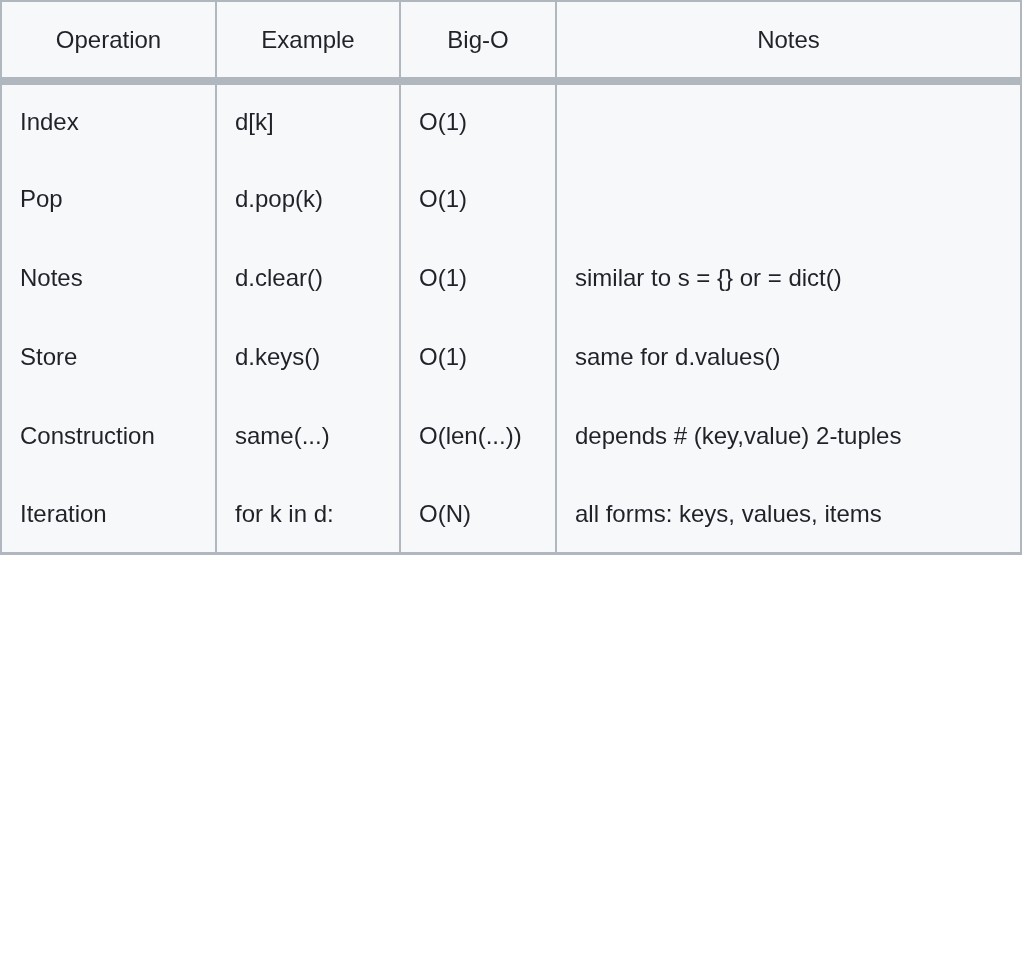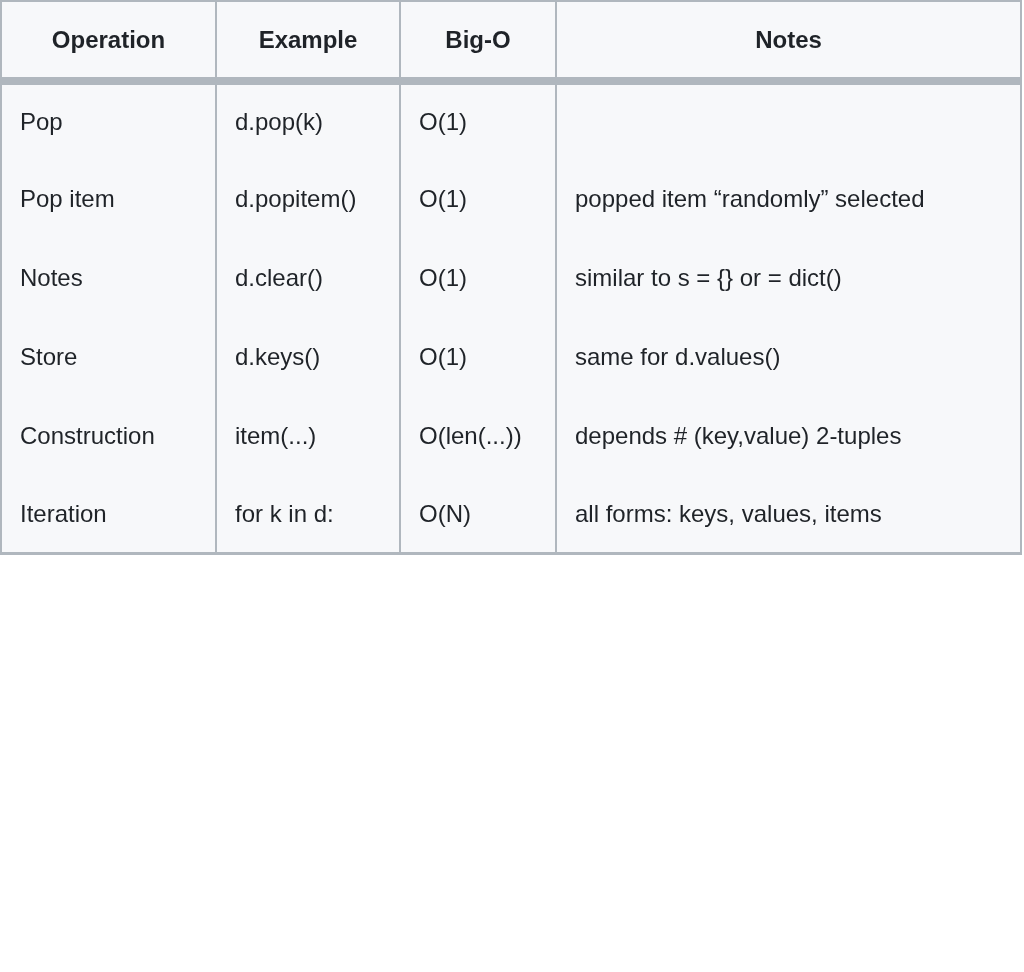--- a/index.html
+++ b/index.html
@@ -37,21 +37,21 @@
     white-space: nowrap;
     overflow: hidden;
   }
   table.bigo-table {
     border-top: 2px solid var(--border);
     border-bottom: 3px solid var(--border);
   }
   thead th {
     height: 80px;
     font-size: 24px;
-    font-weight: 700;
+    font-weight: 400;
     vertical-align: middle;
     border-bottom: 8px solid var(--border) !important;
     margin-top: 20px;
   }
   tbody td {
     height: 78.8px;
     font-size: 24px;
     font-weight: 400;
     text-align: left;
     vertical-align: middle;
@@ -76,46 +76,46 @@
     <thead>
       <tr>
         <th>Operation</th>
         <th>Example</th>
         <th>Big-O</th>
         <th>Notes</th>
       </tr>
     </thead>
     <tbody>
       <tr>
+        <td>Index</td>
+        <td>d[k]</td>
+        <td>O(1)</td>
+        <td></td>
+      </tr>
+      <tr>
         <td>Pop</td>
         <td>d.pop(k)</td>
         <td>O(1)</td>
         <td></td>
-      </tr>
-      <tr>
-        <td>Pop item</td>
-        <td>d.popitem()</td>
-        <td>O(1)</td>
-        <td>popped item “randomly” selected</td>
       </tr>
       <tr>
         <td>Notes</td>
         <td>d.clear()</td>
         <td>O(1)</td>
         <td>similar to s = {} or = dict()</td>
       </tr>
       <tr>
         <td>Store</td>
         <td>d.keys()</td>
         <td>O(1)</td>
         <td>same for d.values()</td>
       </tr>
       <tr>
         <td>Construction</td>
-        <td>item(...)</td>
+        <td>same(...)</td>
         <td>O(len(...))</td>
         <td>depends # (key,value) 2-tuples</td>
       </tr>
       <tr>
         <td>Iteration</td>
         <td>for k in d:</td>
         <td>O(N)</td>
         <td>all forms: keys, values, items</td>
       </tr>
     </tbody>

